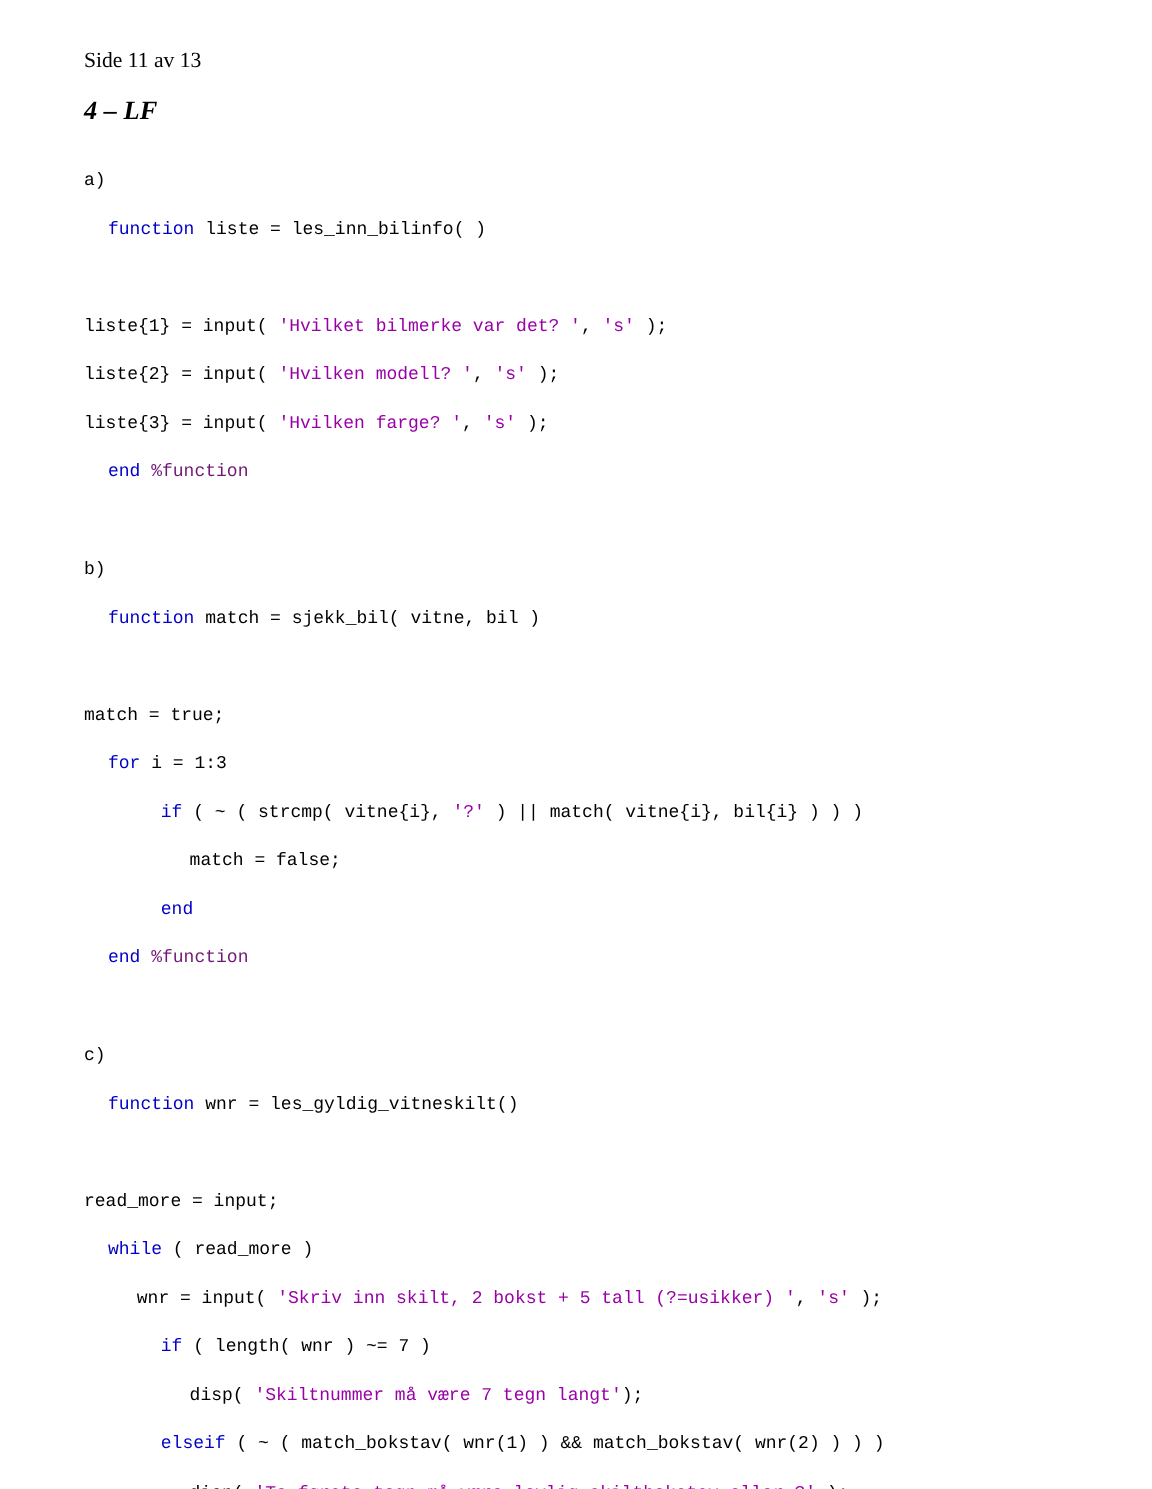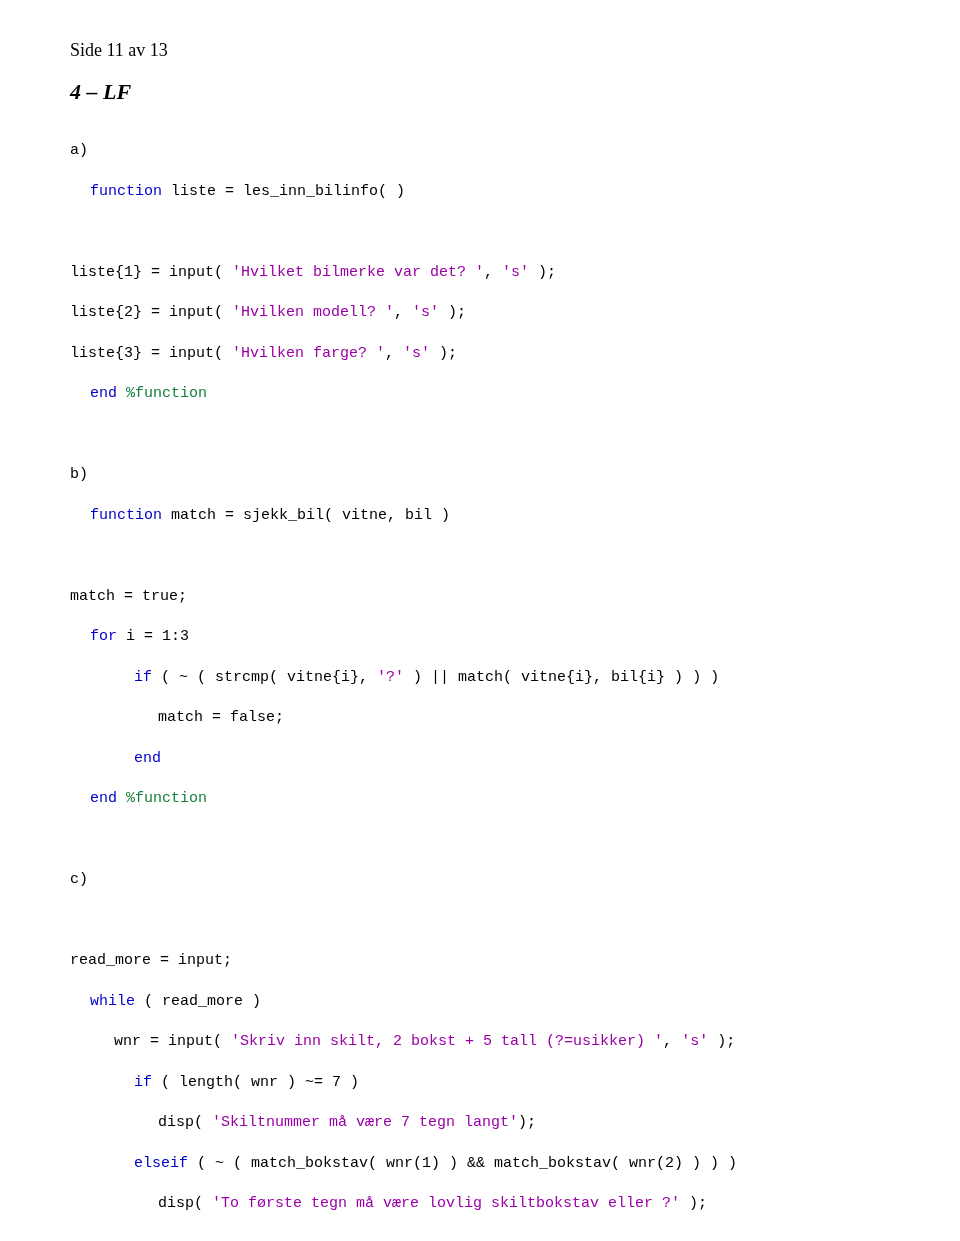--- a/index.html
+++ b/index.html
@@ -25,21 +25,21 @@
     margin-bottom: 16px;
   }
   .code {
     font-size: 15px;
     line-height: 1.35;
     white-space: pre;
   }
   .black { color: #000; }
   .blue { color: #0000c8; margin-left: 20px; }
   .purple { color: #9a00a8; }
-  .green { color: #15803d; }
+  .green { color: #701a75; }
   .ind1 { padding-left: 44px; }
   .ind2 { padding-left: 88px; }
 </style>
 </head>
 <body>
 
 <div class="page">
   <div class="header">Side 11 av 13</div>
   <div class="section-title">4 – LF</div>
 
@@ -56,20 +56,21 @@
 <div><span class="blue">function</span><span class="black"> match = sjekk_bil( vitne, bil )</span></div>
 <div>&nbsp;</div>
 <div class="black">match = true;</div>
 <div><span class="blue">for</span><span class="black"> i = 1:3</span></div>
 <div class="ind1"><span class="blue">if</span><span class="black"> ( ~ ( strcmp( vitne{i}, </span><span class="purple">'?'</span><span class="black"> ) || match( vitne{i}, bil{i} ) ) )</span></div>
 <div class="ind2 black">match = false;</div>
 <div class="ind1 blue">end</div>
 <div><span class="blue">end </span><span class="green">%function</span></div>
 <div>&nbsp;</div>
 <div>c)</div>
+<div><span class="blue">function</span><span class="black"> wnr = les_gyldig_vitneskilt()</span></div>
 <div>&nbsp;</div>
 <div class="black">read_more = input;</div>
 <div><span class="blue">while</span><span class="black"> ( read_more )</span></div>
 <div class="ind1"><span class="black">wnr = input( </span><span class="purple">'Skriv inn skilt, 2 bokst + 5 tall (?=usikker) '</span><span class="black">, </span><span class="purple">'s'</span><span class="black"> );</span></div>
 <div class="ind1"><span class="blue">if</span><span class="black"> ( length( wnr ) ~= 7 )</span></div>
 <div class="ind2"><span class="black">disp( </span><span class="purple">'Skiltnummer må være 7 tegn langt'</span><span class="black">);</span></div>
 <div class="ind1"><span class="blue">elseif</span><span class="black"> ( ~ ( match_bokstav( wnr(1) ) &amp;&amp; match_bokstav( wnr(2) ) ) )</span></div>
 <div class="ind2"><span class="black">disp( </span><span class="purple">'To første tegn må være lovlig skiltbokstav eller ?'</span><span class="black"> );</span></div>
 
 

